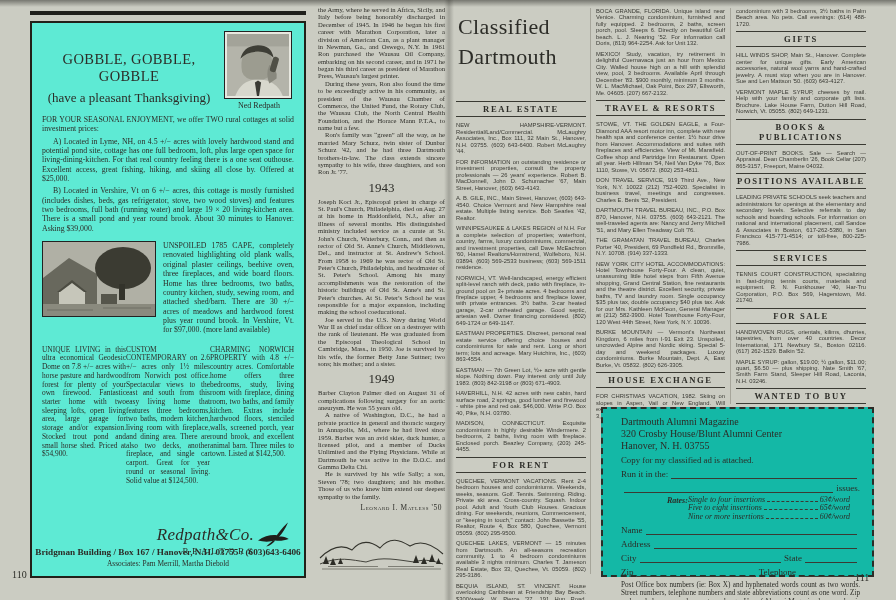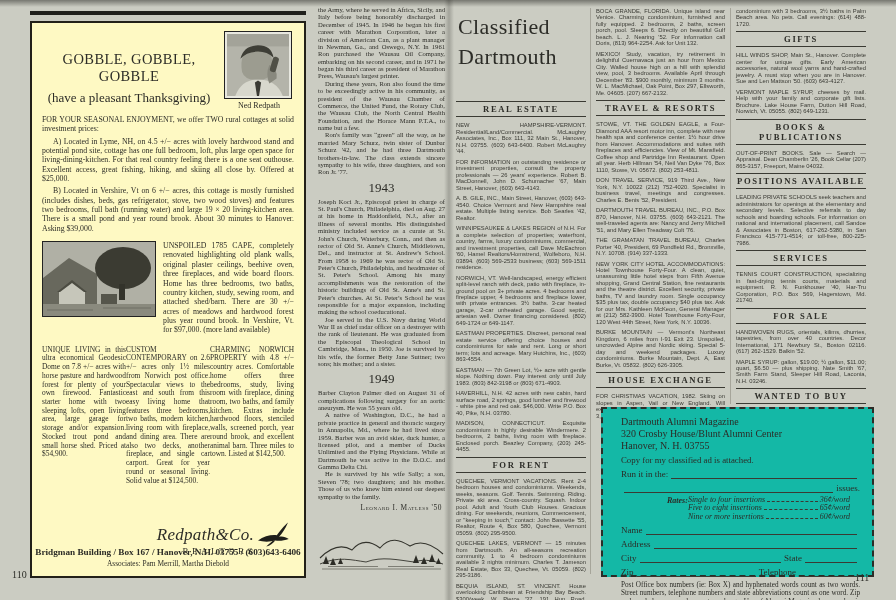--- a/index.html
+++ b/index.html
@@ -9,21 +9,21 @@
             background:linear-gradient(180deg,rgba(50,50,45,.55),rgba(50,50,45,0));}
   .fold{position:absolute;left:444px;top:0;width:10px;height:600px;
         background:linear-gradient(90deg,rgba(40,40,35,0),rgba(40,40,35,.25),rgba(40,40,35,0));}
   .pagenum{position:absolute;font-size:10px;color:#2c2c27;}
   .pn-l{left:12px;top:569px;}
   .pn-r{left:855px;top:572px;}
 
   
   .ad-topbar{position:absolute;left:30px;top:11px;width:276px;height:4px;background:#20201c;}
   .redpath{position:absolute;left:30px;top:21px;width:276px;height:557px;border:2.5px solid #222019;
-           background:#fef9c3;box-sizing:border-box;padding:8px 10px;overflow:hidden;}
+           background:#5eead4;box-sizing:border-box;padding:8px 10px;overflow:hidden;}
   .ad-head{display:flex;gap:8px;margin-bottom:5px;}
   .heads{flex:1;text-align:center;padding-top:20px;}
   .g1{font-size:14.5px;letter-spacing:.4px;}
   .g2{font-size:13px;margin-top:5px;}
   .portrait-wrap{width:70px;flex:none;}
   .portrait{border:1px solid #222;background:#e8e8e0;padding:2px;display:block;}
   .cap{font-size:8px;text-align:center;margin-top:2px;}
   .rp{font-size:7.8px;line-height:1.2;text-align:justify;margin:0 0 3px 0;}
   .ind{text-indent:11px;}
   .cape-row{display:flex;gap:7px;margin-top:8px;}
@@ -240,21 +240,21 @@
     <div class="frow">
       <span class="wline"></span>
       <span class="lbl">issues.</span>
     </div>
     <div class="rates">
       <span class="rl">Rates:</span>
       <div class="rrows">
         <div class="rrow">
           <span>Single to four insertions</span>
           <span class="leader"></span>
-          <span>36¢/word</span>
+          <span>63¢/word</span>
         </div>
         <div class="rrow">
           <span>Five to eight insertions</span>
           <span class="leader"></span>
           <span>65¢/word</span>
         </div>
         <div class="rrow">
           <span>Nine or more insertions</span>
           <span class="leader"></span>
           <span>60¢/word</span>

